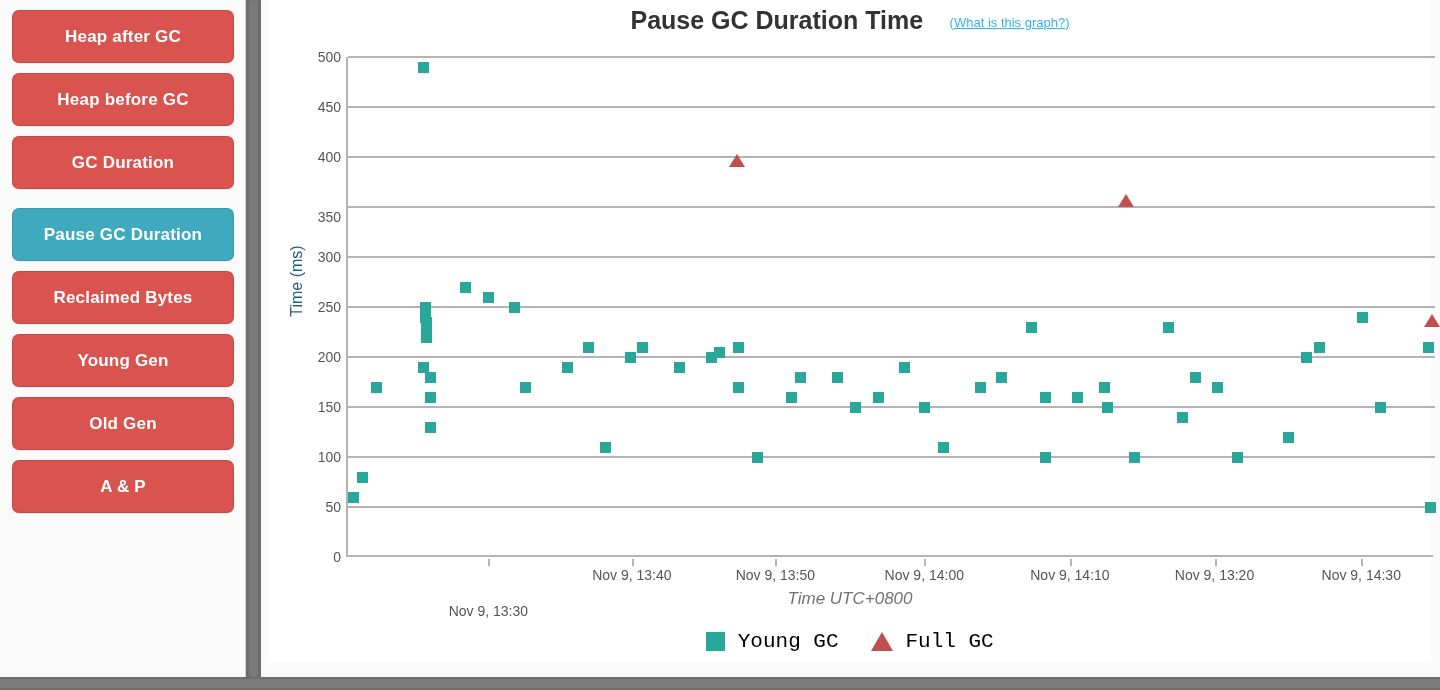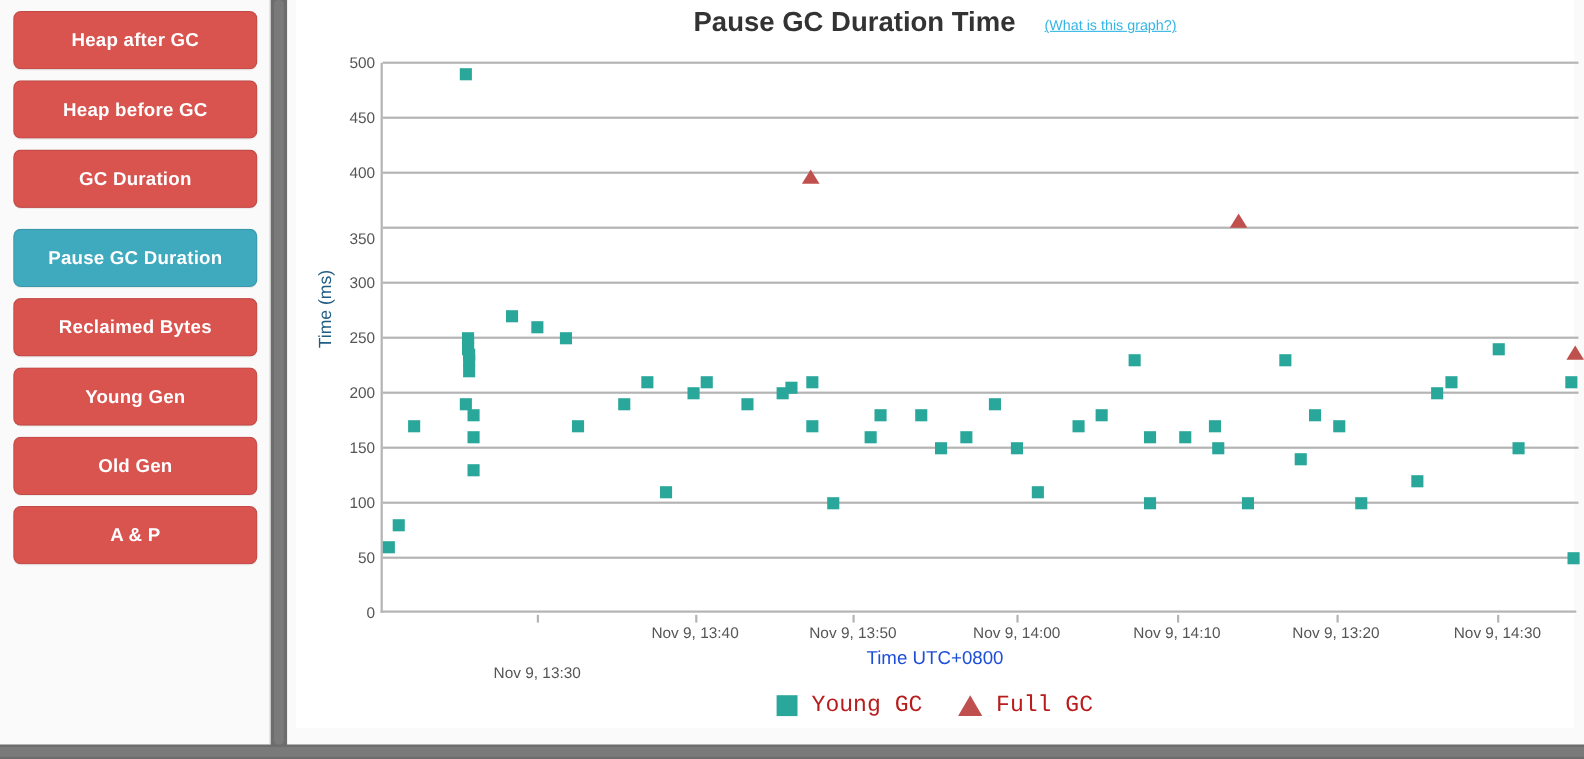--- a/index.html
+++ b/index.html
@@ -178,21 +178,22 @@
     top: 559px;
     width: 1087px;
     height: 30px;
   }
   #x-axis-title {
     position: absolute;
     left: 0; top: 589px;
     width: 1162px;
     text-align: center;
     font-size: 17px;
-    color: #1d4ed8;
+    color: #737373;
+    font-style: italic;
   }
 
   
   .pt-young {
     position: absolute;
     width: 11px; height: 11px;
     margin-left: -5.5px; margin-top: -5.5px;
     background: #2aa79b;
   }
   .pt-full {
@@ -230,21 +231,21 @@
     border-left: 11px solid transparent;
     border-right: 11px solid transparent;
     border-bottom: 19px solid #c0504d;
     vertical-align: middle;
   }
   .legend-text {
     display: inline-block;
     margin-left: 8px;
     font-family: "Liberation Mono", monospace;
     font-size: 21px;
-    color: #b91c1c;
+    color: #000000;
     vertical-align: middle;
   }
 
   
   #bottom-rail {
     position: absolute;
     left: 0; top: 677px;
     width: 1440px; height: 13px;
     background: #6d6d6d;
   }

